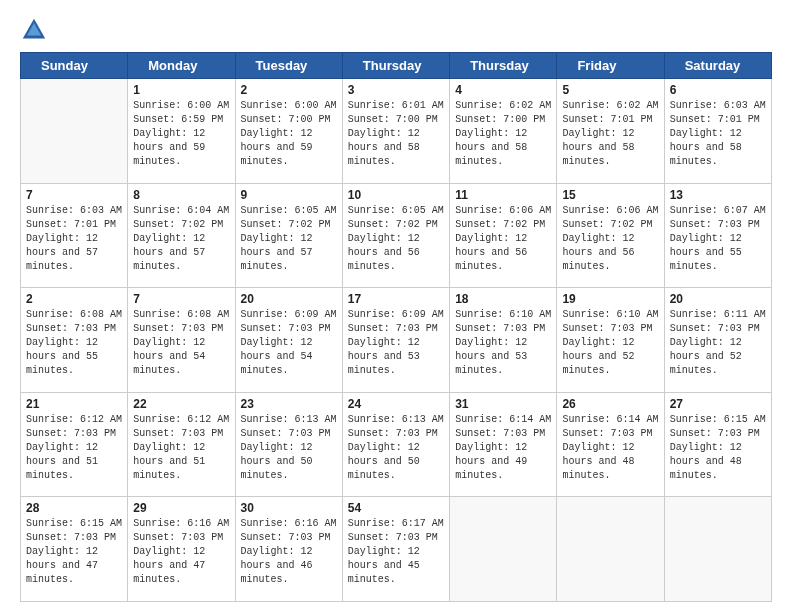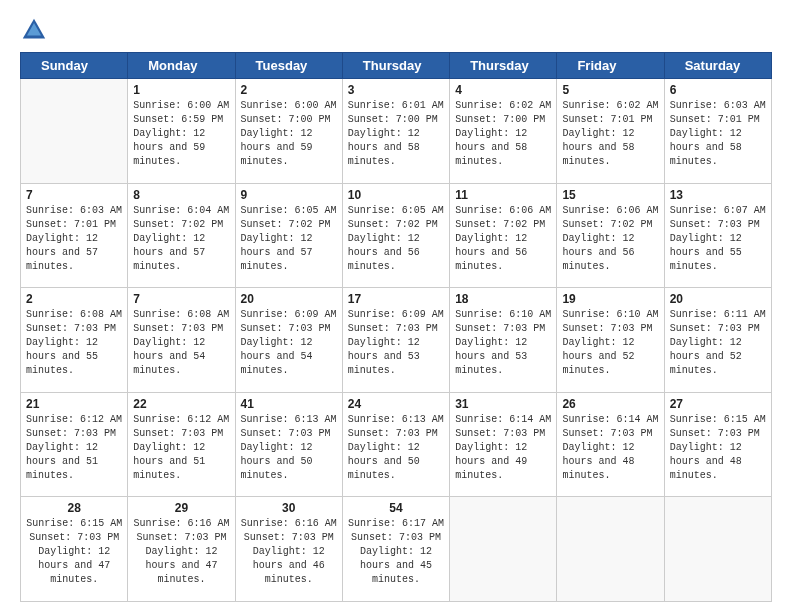--- a/index.html
+++ b/index.html
@@ -93,21 +93,20 @@
       font-size: 10px;
       color: #333;
       line-height: 1.4;
       font-family: Liberation Mono, monospace;
     }
     tr.week-row td {
       height: 85px;
     }
     tr.week-row-last td {
       height: 70px;
-      text-align: center;
     }
   </style>
 </head>
 <body>
 
 <div class="page">
   <div class="header">
     <div class="logo">
       <svg class="logo-icon" viewBox="0 0 40 40">
         <polygon points="20,4 36,32 4,32" fill="#2a5fa5"></polygon>
@@ -229,21 +228,21 @@
         <tr class="week-row">
           <td>
             <span class="day-num">21</span>
             <div class="day-info">Sunrise: 6:12 AM<br>Sunset: 7:03 PM<br>Daylight: 12 hours and 51 minutes.</div>
           </td>
           <td>
             <span class="day-num">22</span>
             <div class="day-info">Sunrise: 6:12 AM<br>Sunset: 7:03 PM<br>Daylight: 12 hours and 51 minutes.</div>
           </td>
           <td>
-            <span class="day-num">41</span>
+            <span class="day-num">23</span>
             <div class="day-info">Sunrise: 6:13 AM<br>Sunset: 7:03 PM<br>Daylight: 12 hours and 50 minutes.</div>
           </td>
           <td>
             <span class="day-num">24</span>
             <div class="day-info">Sunrise: 6:13 AM<br>Sunset: 7:03 PM<br>Daylight: 12 hours and 50 minutes.</div>
           </td>
           <td>
             <span class="day-num">31</span>
             <div class="day-info">Sunrise: 6:14 AM<br>Sunset: 7:03 PM<br>Daylight: 12 hours and 49 minutes.</div>
           </td>

